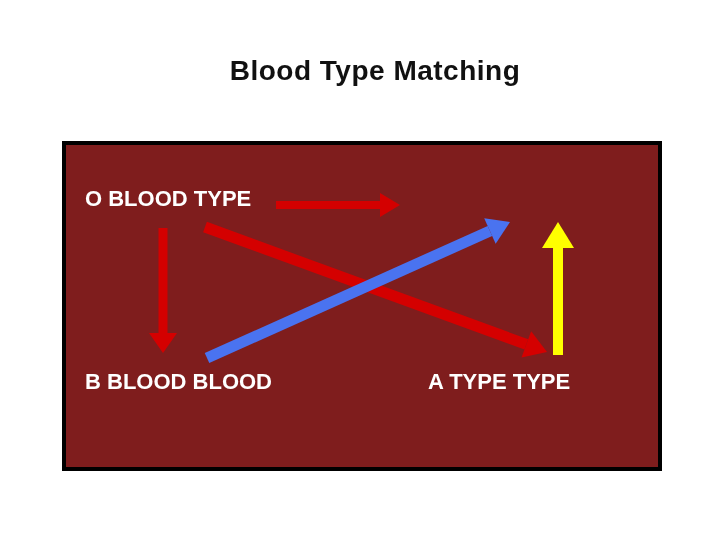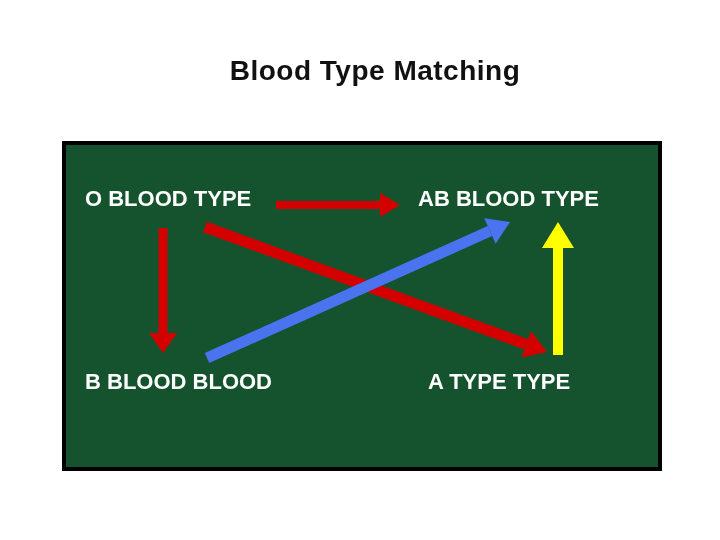--- a/index.html
+++ b/index.html
@@ -54,21 +54,21 @@
     line-height: 1;
   }
 </style>
 </head>
 <body>
 
 <div class="stage">
 
   <h1 class="slide-title">Blood Type Matching</h1>
 
-  <div class="diagram-box" style="background: #14532d; border-color: rgb(0, 0, 0);">
+  <div class="diagram-box" style="background: #7f1d1d; border-color: rgb(0, 0, 0);">
 
     <svg class="arrows-layer" viewBox="0 0 592 322" xmlns="http://www.w3.org/2000/svg">
         <g>
           <line x1="210" y1="60" x2="314" y2="60" stroke="#d40000" stroke-width="8"></line>
           <polygon points="334,60 314,72 314,48" fill="#d40000"></polygon>
         </g>
         <g>
           <line x1="97" y1="83" x2="97" y2="188" stroke="#d40000" stroke-width="9"></line>
           <polygon points="97,208 83,188 111,188" fill="#d40000"></polygon>
         </g>
@@ -81,20 +81,19 @@
           <polygon points="444,77 429.66189384032094,98.78115496831548 418.1962264198972,73.23632240663612" fill="#4a73f0"></polygon>
         </g>
         <g>
           <line x1="492" y1="210" x2="492" y2="103" stroke="#ffff00" stroke-width="10"></line>
           <polygon points="492,77 508,103 476,103" fill="#ffff00"></polygon>
         </g>
       </svg>
 
     <div class="node" style="left: 19px; top: 43px; color: rgb(255, 255, 255);">O BLOOD TYPE</div>
 
-    <div class="node" style="left: 352px; top: 43px; color: rgb(255, 255, 255);">AB BLOOD TYPE</div>
 
     <div class="node" style="left: 19px; top: 226px; color: rgb(255, 255, 255);">B BLOOD BLOOD</div>
 
     <div class="node" style="left: 362px; top: 226px; color: rgb(255, 255, 255);">A TYPE TYPE</div>
 
   </div>
 </div>
 
 </body></html>

